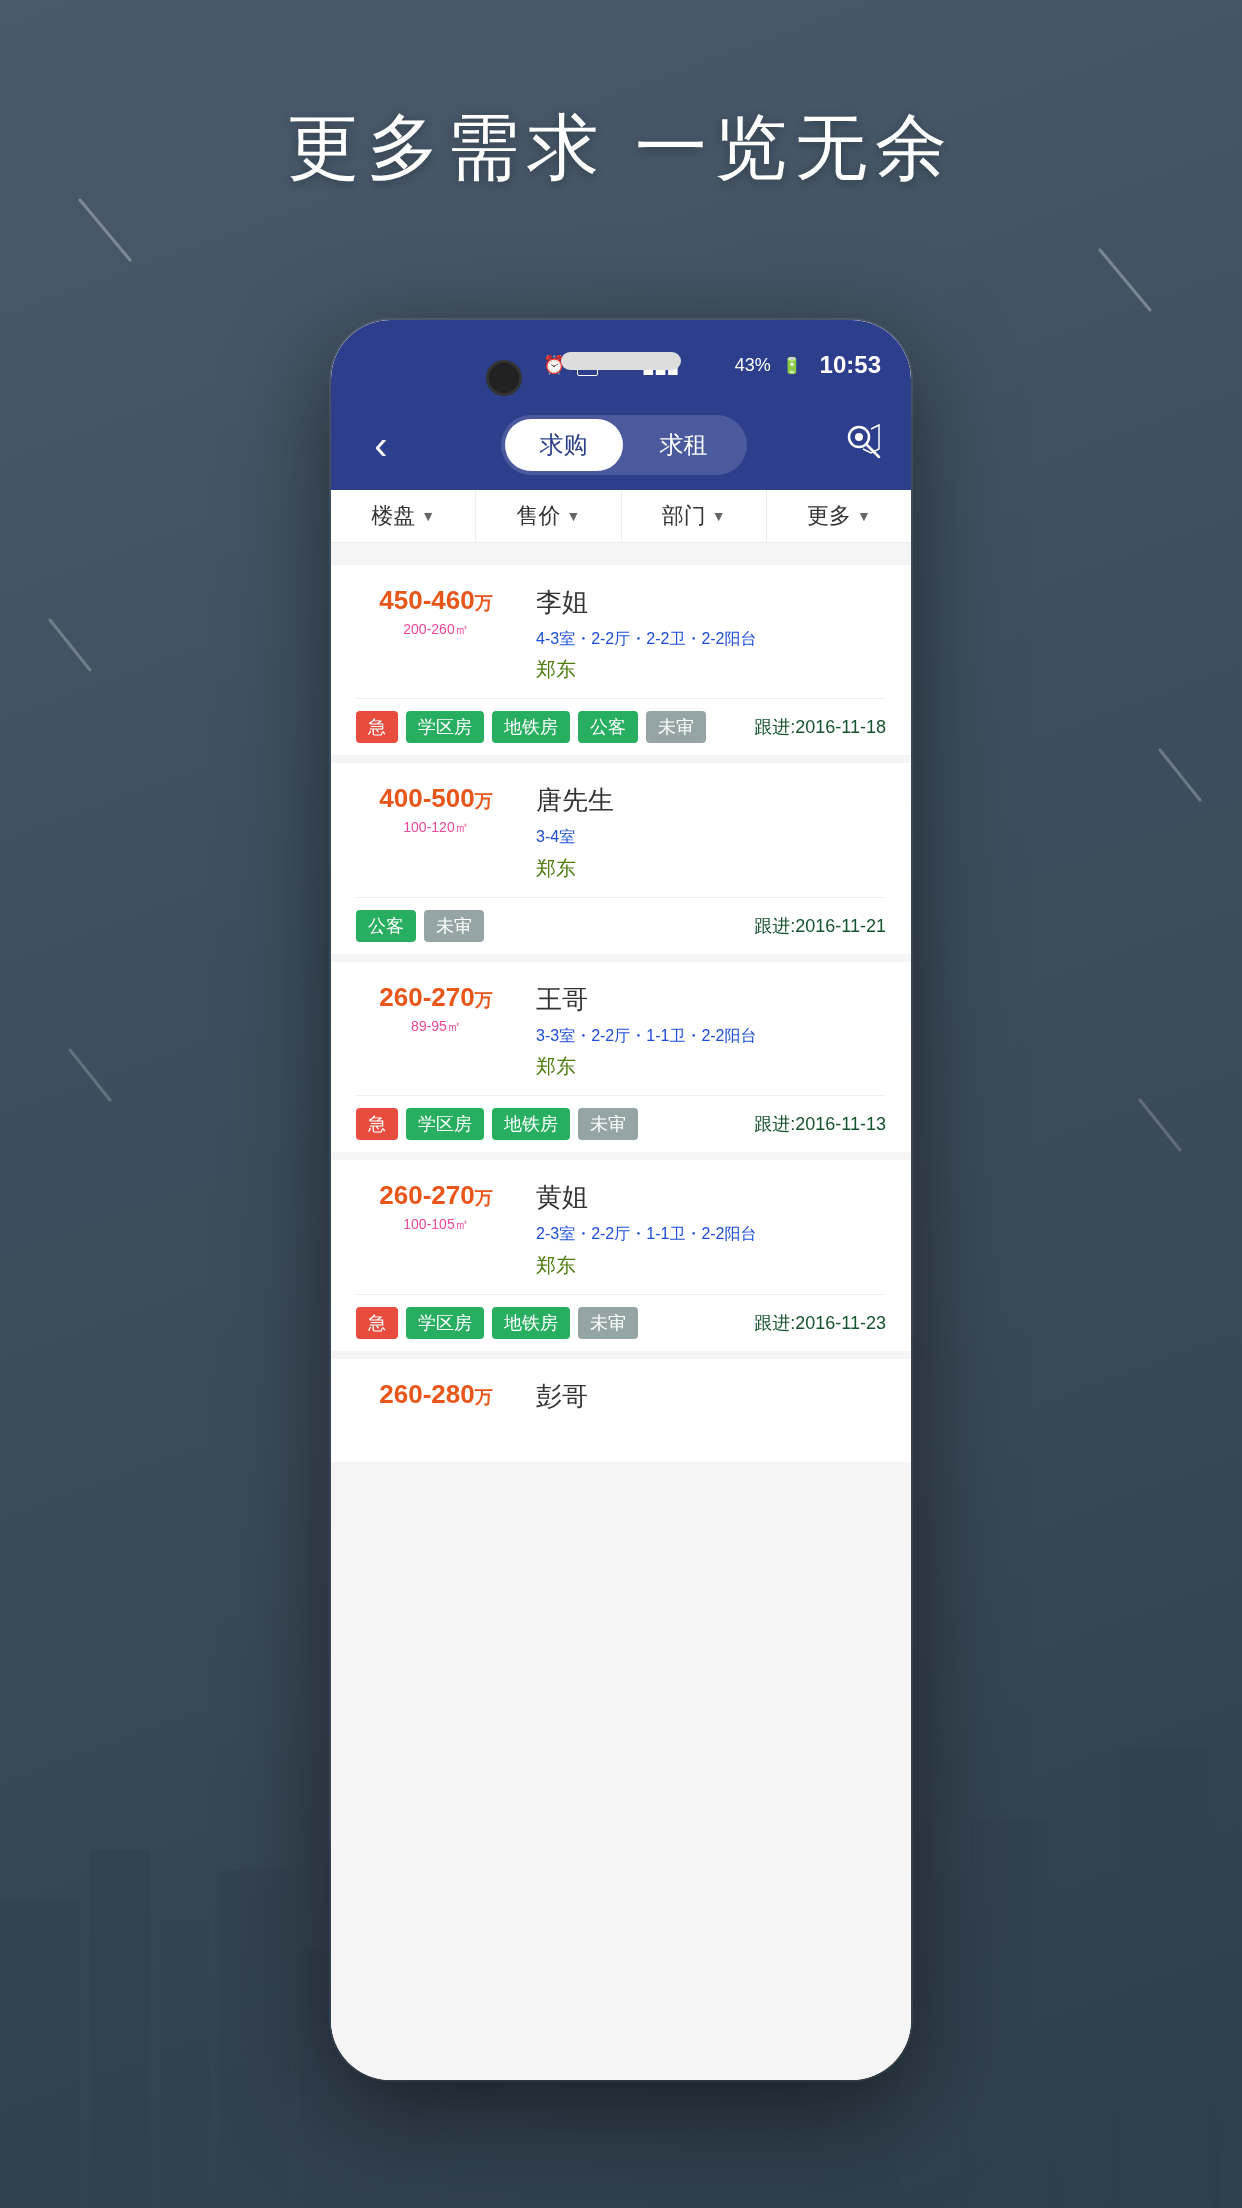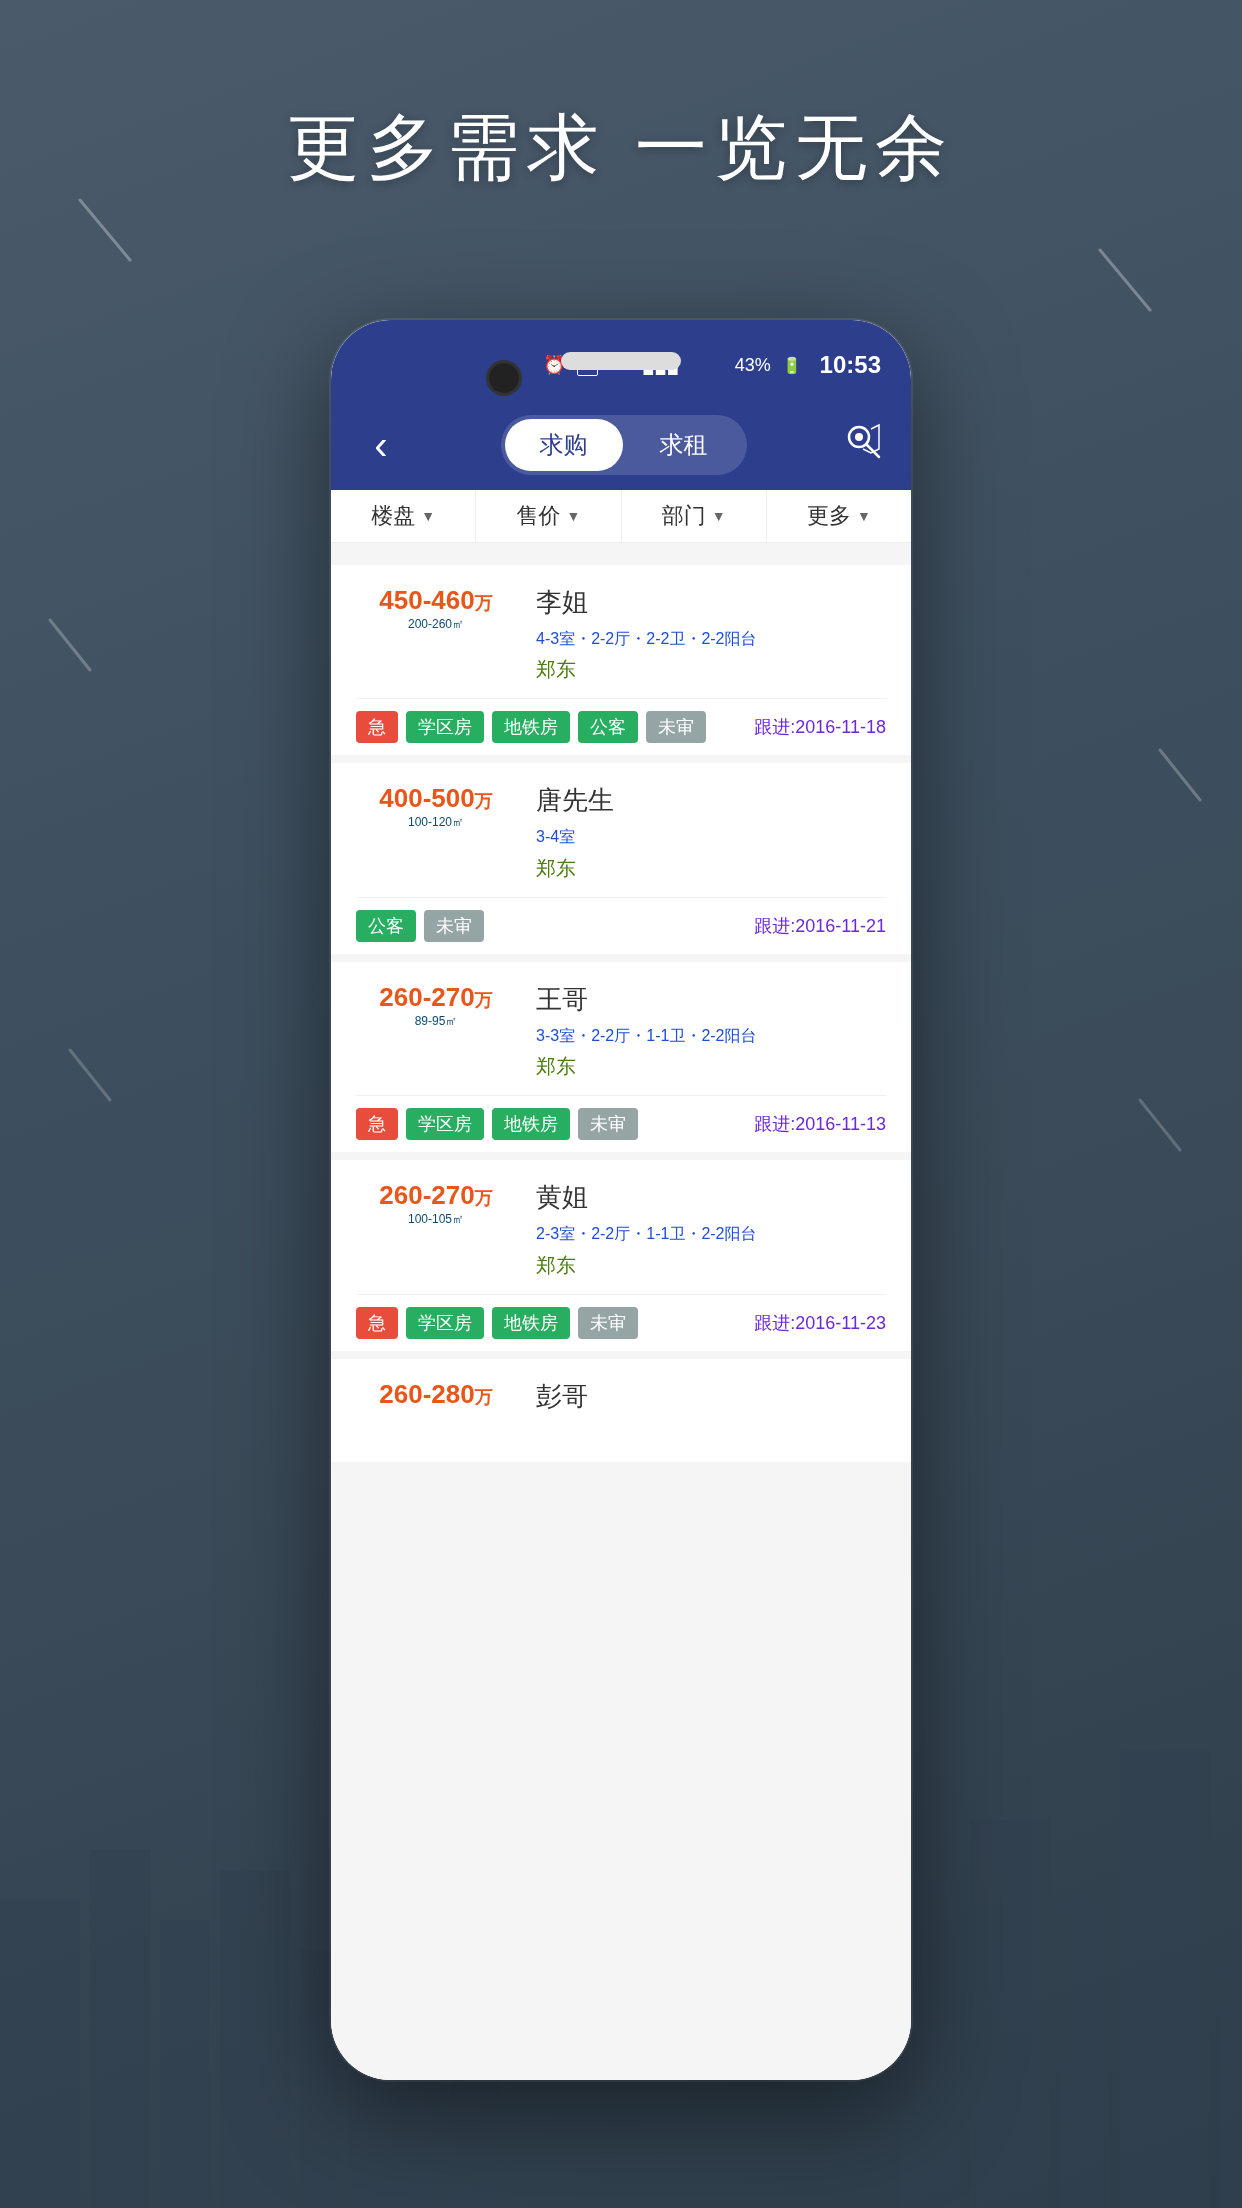--- a/index.html
+++ b/index.html
@@ -219,22 +219,23 @@
       font-weight: 600;
       color: #e8561a;
     }
 
     .price-unit {
       font-size: 18px;
       color: #e8561a;
     }
 
     .price-area {
-      font-size: 12px;
-      color: #0c4a6e;
+      font-size: 14px;
+      color: #ec4899;
+      margin-top: 5px;
     }
 
     .listing-info {
       flex: 1;
     }
 
     .listing-name {
       font-size: 26px;
       font-weight: 500;
       color: #333;
@@ -275,21 +276,21 @@
     }
 
     .tag-urgent { background: #e74c3c; }
     .tag-school { background: #27ae60; }
     .tag-metro { background: #27ae60; }
     .tag-public { background: #27ae60; }
     .tag-pending { background: #95a5a6; }
 
     .follow-date {
       font-size: 18px;
-      color: #6d28d9;
+      color: #14532d;
       white-space: nowrap;
     }
 
     
     .deco-svg {
       position: absolute;
       top: 0; left: 0;
       width: 100%;
       height: 100%;
       pointer-events: none;

